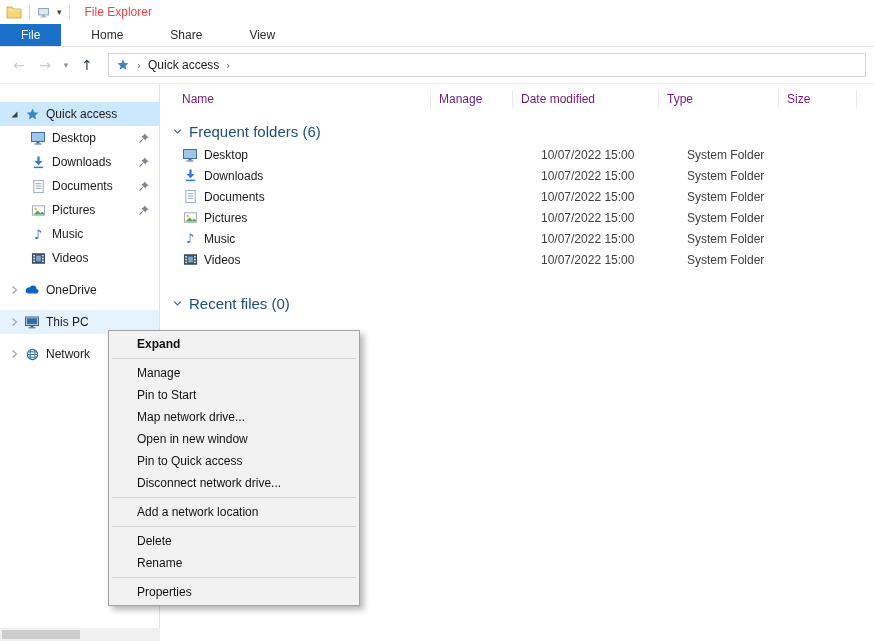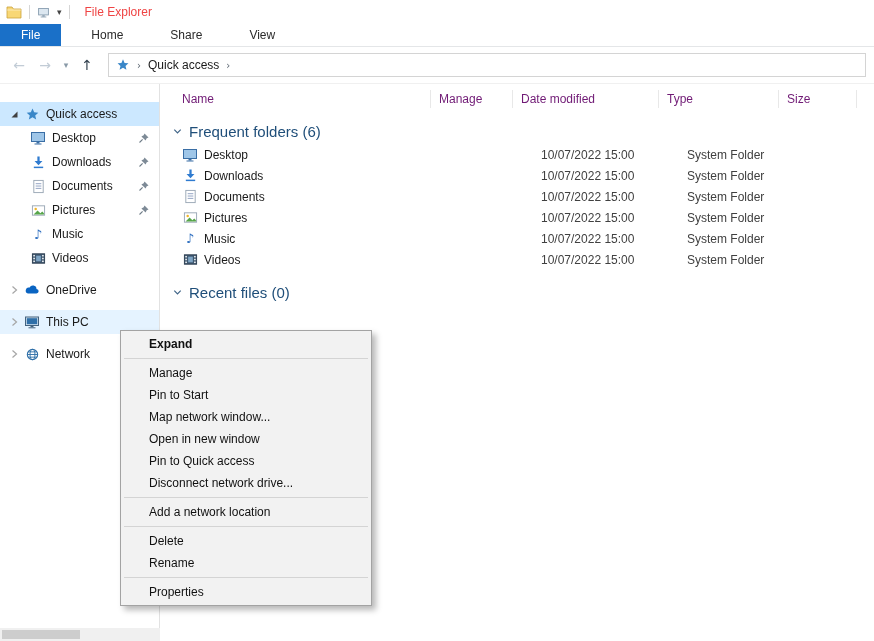--- a/index.html
+++ b/index.html
@@ -53,21 +53,21 @@
   .col-hdr .col.first { padding-left:22px; }
 
   .group-hdr { display:flex; align-items:center; gap:6px; color:#1f4e79; font-size:15px; padding-left:12px; height:22px; margin-top:8px; cursor:default; }
   .rows { margin-top:2px; }
   .frow { display:grid; grid-template-columns:271px 82px 146px 120px 78px; height:21px; align-items:center; cursor:default; }
   .cell-name { display:flex; align-items:center; gap:6px; padding-left:22px; color:#1a1a1a; }
   .cell-name .f-icon { width:16px; height:16px; display:flex; align-items:center; justify-content:center; }
   .cell-plain { padding-left:8px; color:#404040;margin-left:20px; }
 
   
-  .context-menu { position:absolute; left:120px; top:330px; width:252px; background:#f2f2f2;
+  .context-menu { position:absolute; left:108px; top:330px; width:252px; background:#f2f2f2;
                   border:1px solid #a3a3a3; box-shadow:4px 4px 6px rgba(0,0,0,0.28); padding:2px; z-index:20; }
   .menu-item { height:22px; line-height:22px; padding-left:26px; color:#111; cursor:default; }
   .menu-item.bold { font-weight:bold; }
   .menu-sep { height:1px; background:#d4d4d4; margin:3px 1px; }
 
   
   .nav-scroll { position:absolute; left:0; bottom:0; width:160px; height:13px; background:#f0f0f0; }
   .nav-scroll .thumb { position:absolute; left:2px; top:2px; width:78px; height:9px; background:#cdcdcd; }
 
   svg { display:block; }
@@ -398,38 +398,38 @@
             </span>
             <span>Videos</span>
           </div>
           <div class="cell-plain"></div>
           <div class="cell-plain">10/07/2022 15:00</div>
           <div class="cell-plain">System Folder</div>
           <div class="cell-plain"></div>
         </div>
       </div>
 
-      <div class="group-hdr" style="margin-top:11px;">
+      <div class="group-hdr" style="margin-top:22px;">
         <span>
           <svg width="11" height="11" viewBox="0 0 12 12">
               <path d="M2.5 4 6 7.5 9.5 4" fill="none" stroke="#3f6487" stroke-width="1.3"></path>
             </svg>
         </span>
         <span>Recent files (0)</span>
       </div>
 
     </div>
   </div>
 
   <div class="context-menu">
     <div class="menu-item bold">Expand</div>
     <div class="menu-sep"></div>
     <div class="menu-item">Manage</div>
     <div class="menu-item">Pin to Start</div>
-    <div class="menu-item">Map network window...</div>
+    <div class="menu-item">Map network drive...</div>
     <div class="menu-item">Open in new window</div>
     <div class="menu-item">Pin to Quick access</div>
     <div class="menu-item">Disconnect network drive...</div>
     <div class="menu-sep"></div>
     <div class="menu-item">Add a network location</div>
     <div class="menu-sep"></div>
     <div class="menu-item">Delete</div>
     <div class="menu-item">Rename</div>
     <div class="menu-sep"></div>
     <div class="menu-item">Properties</div>

